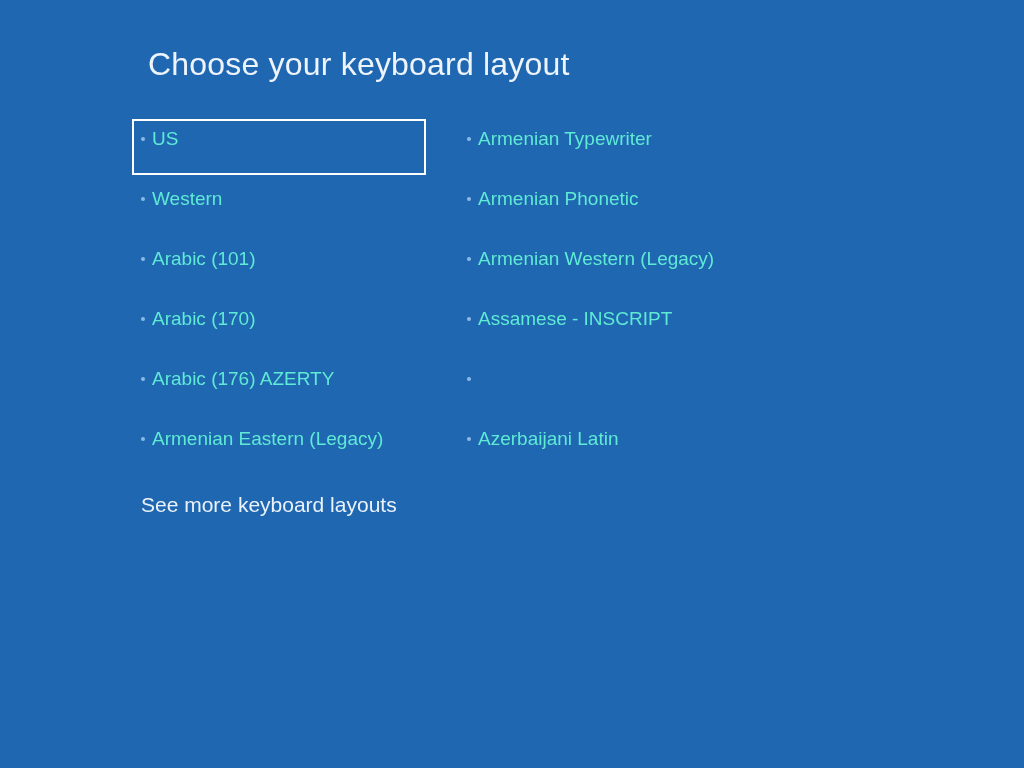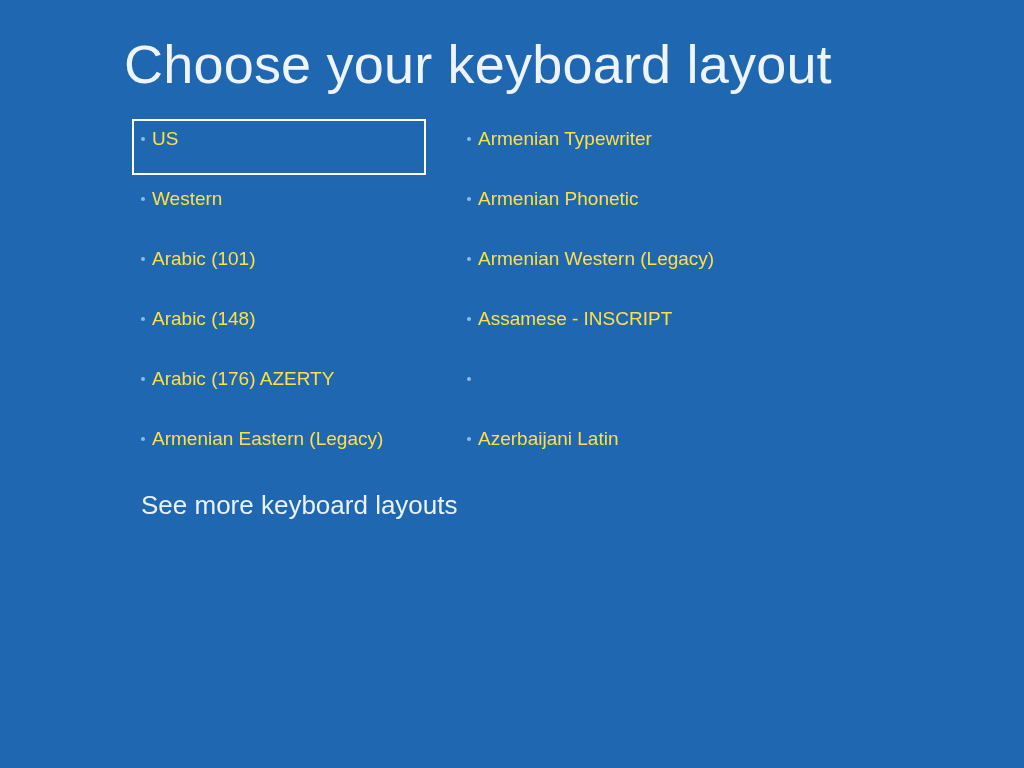--- a/index.html
+++ b/index.html
@@ -18,23 +18,23 @@
   #screen {
     position: relative;
     width: 1024px;
     height: 768px;
     background: #2067b2;
   }
 
   
   #page-title {
     position: absolute;
-    left: 124px;
+    left: 148px;
     top: 38px;
-    font-size: 54px;
+    font-size: 32px;
     font-weight: 300;
     letter-spacing: 0.2px;
     color: #eef4fb;
     white-space: nowrap;
     line-height: 52px;
   }
 
   
   .layout-column {
     position: absolute;
@@ -79,30 +79,30 @@
     width: 4px;
     height: 4px;
     border-radius: 50%;
     background: #8cbaE6;
   }
 
   .layout-item-label {
     font-size: 19px;
     font-weight: 300;
     line-height: 22px;
-    color: #fde047;
+    color: #5eead4;
     white-space: nowrap;
   }
 
   
   #see-more-link {
     position: absolute;
     left: 141px;
     top: 493px;
-    font-size: 26px;
+    font-size: 21px;
     font-weight: 300;
     line-height: 24px;
     color: #eaf2fa;
     white-space: nowrap;
     cursor: default;
   }
 </style>
 </head>
 <body>
 
@@ -126,21 +126,21 @@
       <div class="layout-item">
         <span class="bullet-icon">
           <i></i>
         </span>
         <span class="layout-item-label">Arabic (101)</span>
       </div>
       <div class="layout-item">
         <span class="bullet-icon">
           <i></i>
         </span>
-        <span class="layout-item-label">Arabic (148)</span>
+        <span class="layout-item-label">Arabic (170)</span>
       </div>
       <div class="layout-item">
         <span class="bullet-icon">
           <i></i>
         </span>
         <span class="layout-item-label">Arabic (176) AZERTY</span>
       </div>
       <div class="layout-item">
         <span class="bullet-icon">
           <i></i>

